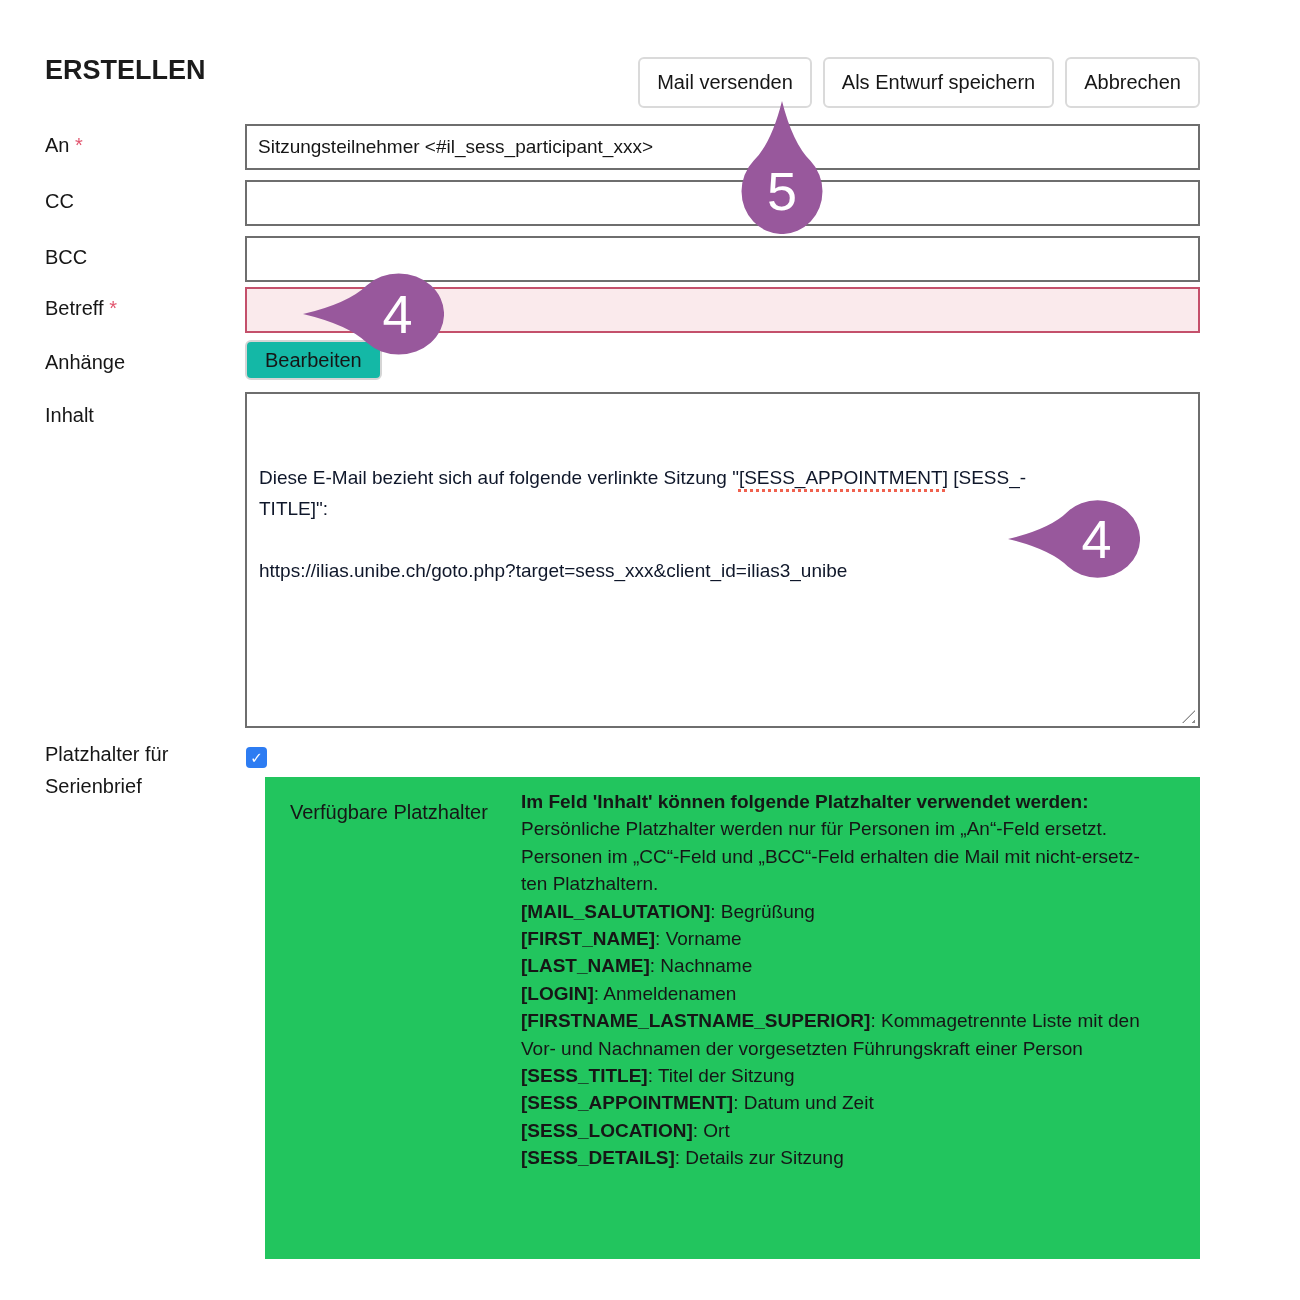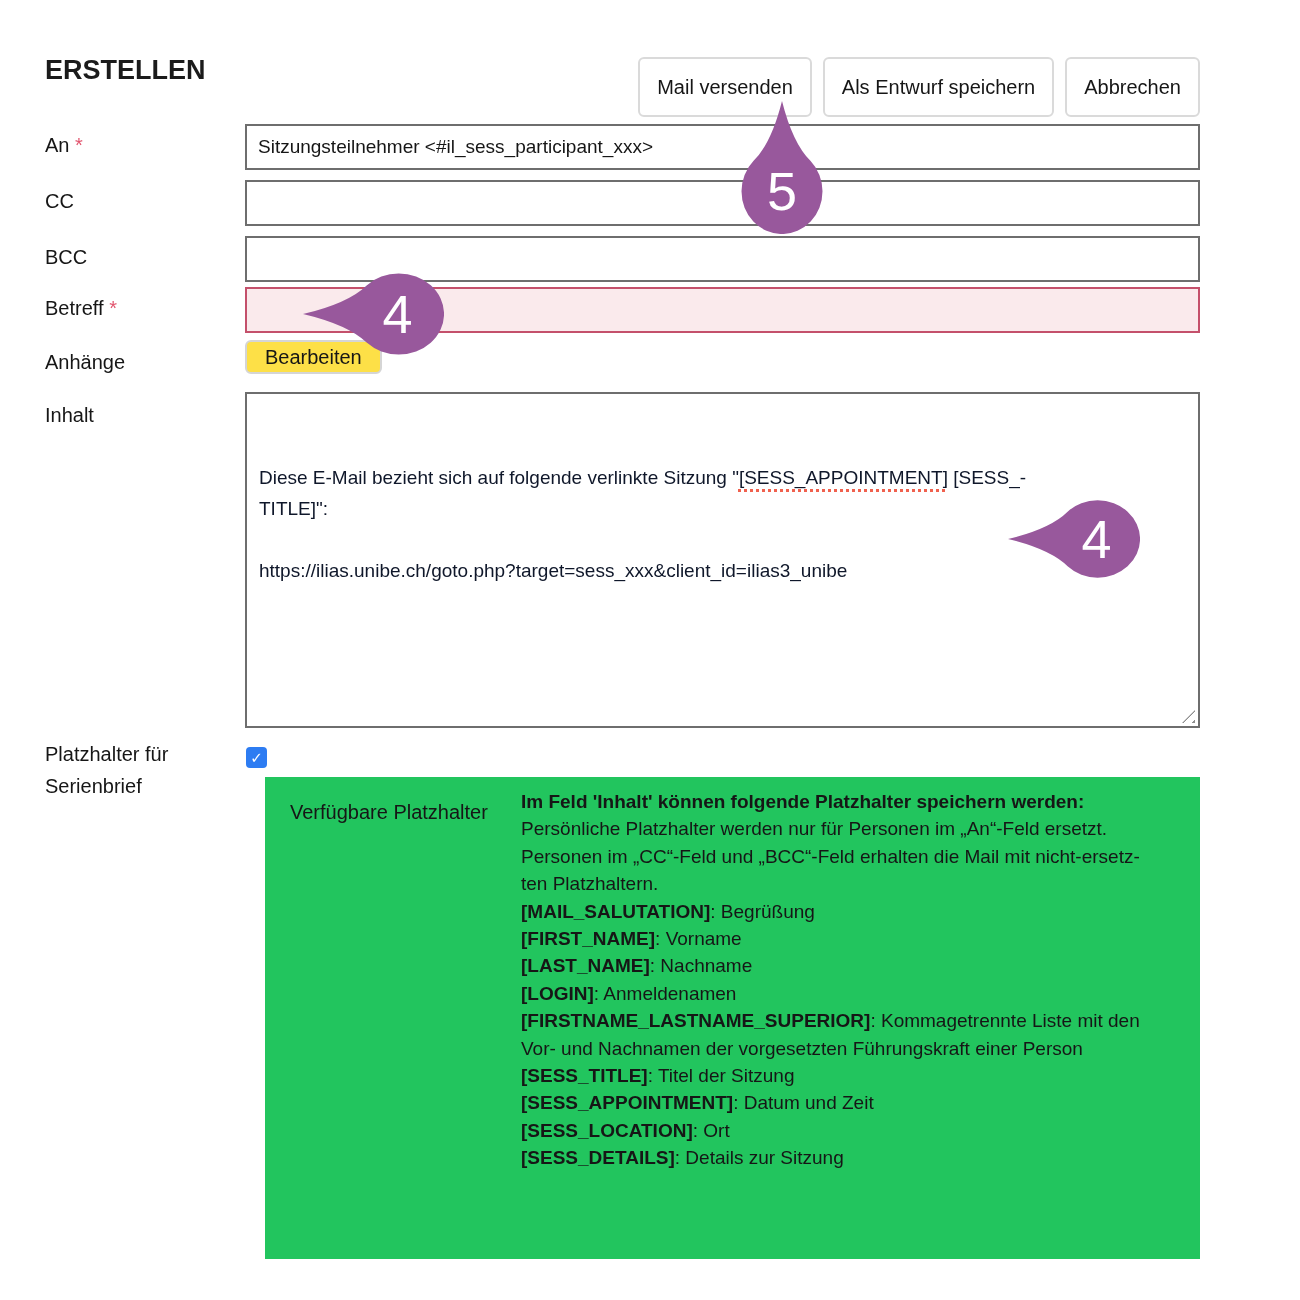--- a/index.html
+++ b/index.html
@@ -7,38 +7,38 @@
     position:relative;width:1300px;height:1300px;background:#ffffff;
     font-family:"Liberation Sans","DejaVu Sans",sans-serif;color:#161616;
     overflow:hidden;
   }
   .abs{position:absolute;}
   
   .page-title{left:45px;top:55px;font-size:27px;font-weight:bold;color:#1b1b1b;}
   
   .toolbar{top:57px;right:100px;display:flex;gap:11px;}
   .btn{
-    height:60px;display:flex;align-items:center;padding:0 17px;
+    height:51px;display:flex;align-items:center;padding:0 17px;
     background:#ffffff;border:2px solid #dadada;border-radius:6px;
     font-size:20px;color:#161616;box-sizing:border-box;cursor:pointer;
     font-family:inherit;
   }
   
   .flabel{left:45px;font-size:20px;color:#161616;}
   .req{color:#e2566f;}
   
   .field{
     left:245px;width:955px;height:46px;box-sizing:border-box;
     border:2px solid #6e6e6e;background:#fff;border-radius:0;
     font-size:19px;color:#161616;padding:0 11px;font-family:inherit;
   }
   .field.error{border:2px solid #c4506b;background:#faeaec;}
   .btn-small{
-    left:245px;height:34px;display:flex;align-items:center;padding:0 18px;
-    background:#fde047;border:2px solid #d5d5d5;border-radius:6px;
+    left:245px;height:40px;display:flex;align-items:center;padding:0 18px;
+    background:#14b8a6;border:2px solid #d5d5d5;border-radius:6px;
     font-size:20px;color:#161616;box-sizing:border-box;cursor:pointer;font-family:inherit;
   }
   
   .textarea{
     left:245px;top:392px;width:955px;height:336px;box-sizing:border-box;
     border:2px solid #6e6e6e;background:#fff;
     font-size:19px;line-height:31px;color:#0f172a;
     padding:6px 12px;white-space:pre-wrap;overflow:hidden;
   }
   .misspell{
@@ -117,21 +117,21 @@
   </div>
 
   <div class="abs flabel" style="top:738px;width:170px;line-height:32px;">Platzhalter für Serienbrief</div>
   <div class="abs checkbox">
     <span>✓</span>
   </div>
 
   <div class="abs panel">
     <div class="panel-label">Verfügbare Platzhalter</div>
     <div class="panel-text">
-      <div class="ph-line"><span class="b">Im Feld 'Inhalt' können folgende Platzhalter speichern werden:</span></div>
+      <div class="ph-line"><span class="b">Im Feld 'Inhalt' können folgende Platzhalter verwendet werden:</span></div>
       <div class="ph-line pre">Persönliche Platzhalter werden nur für Personen im „An“-Feld ersetzt.
 Personen im „CC“-Feld und „BCC“-Feld erhalten die Mail mit nicht-ersetz-
 ten Platzhaltern.</div>
       <div>
 
           <div class="ph-line"><span class="b">[MAIL_SALUTATION]</span><span>: </span><span class="pre">Begrüßung</span></div>
 
           <div class="ph-line"><span class="b">[FIRST_NAME]</span><span>: </span><span class="pre">Vorname</span></div>
 
           <div class="ph-line"><span class="b">[LAST_NAME]</span><span>: </span><span class="pre">Nachname</span></div>

